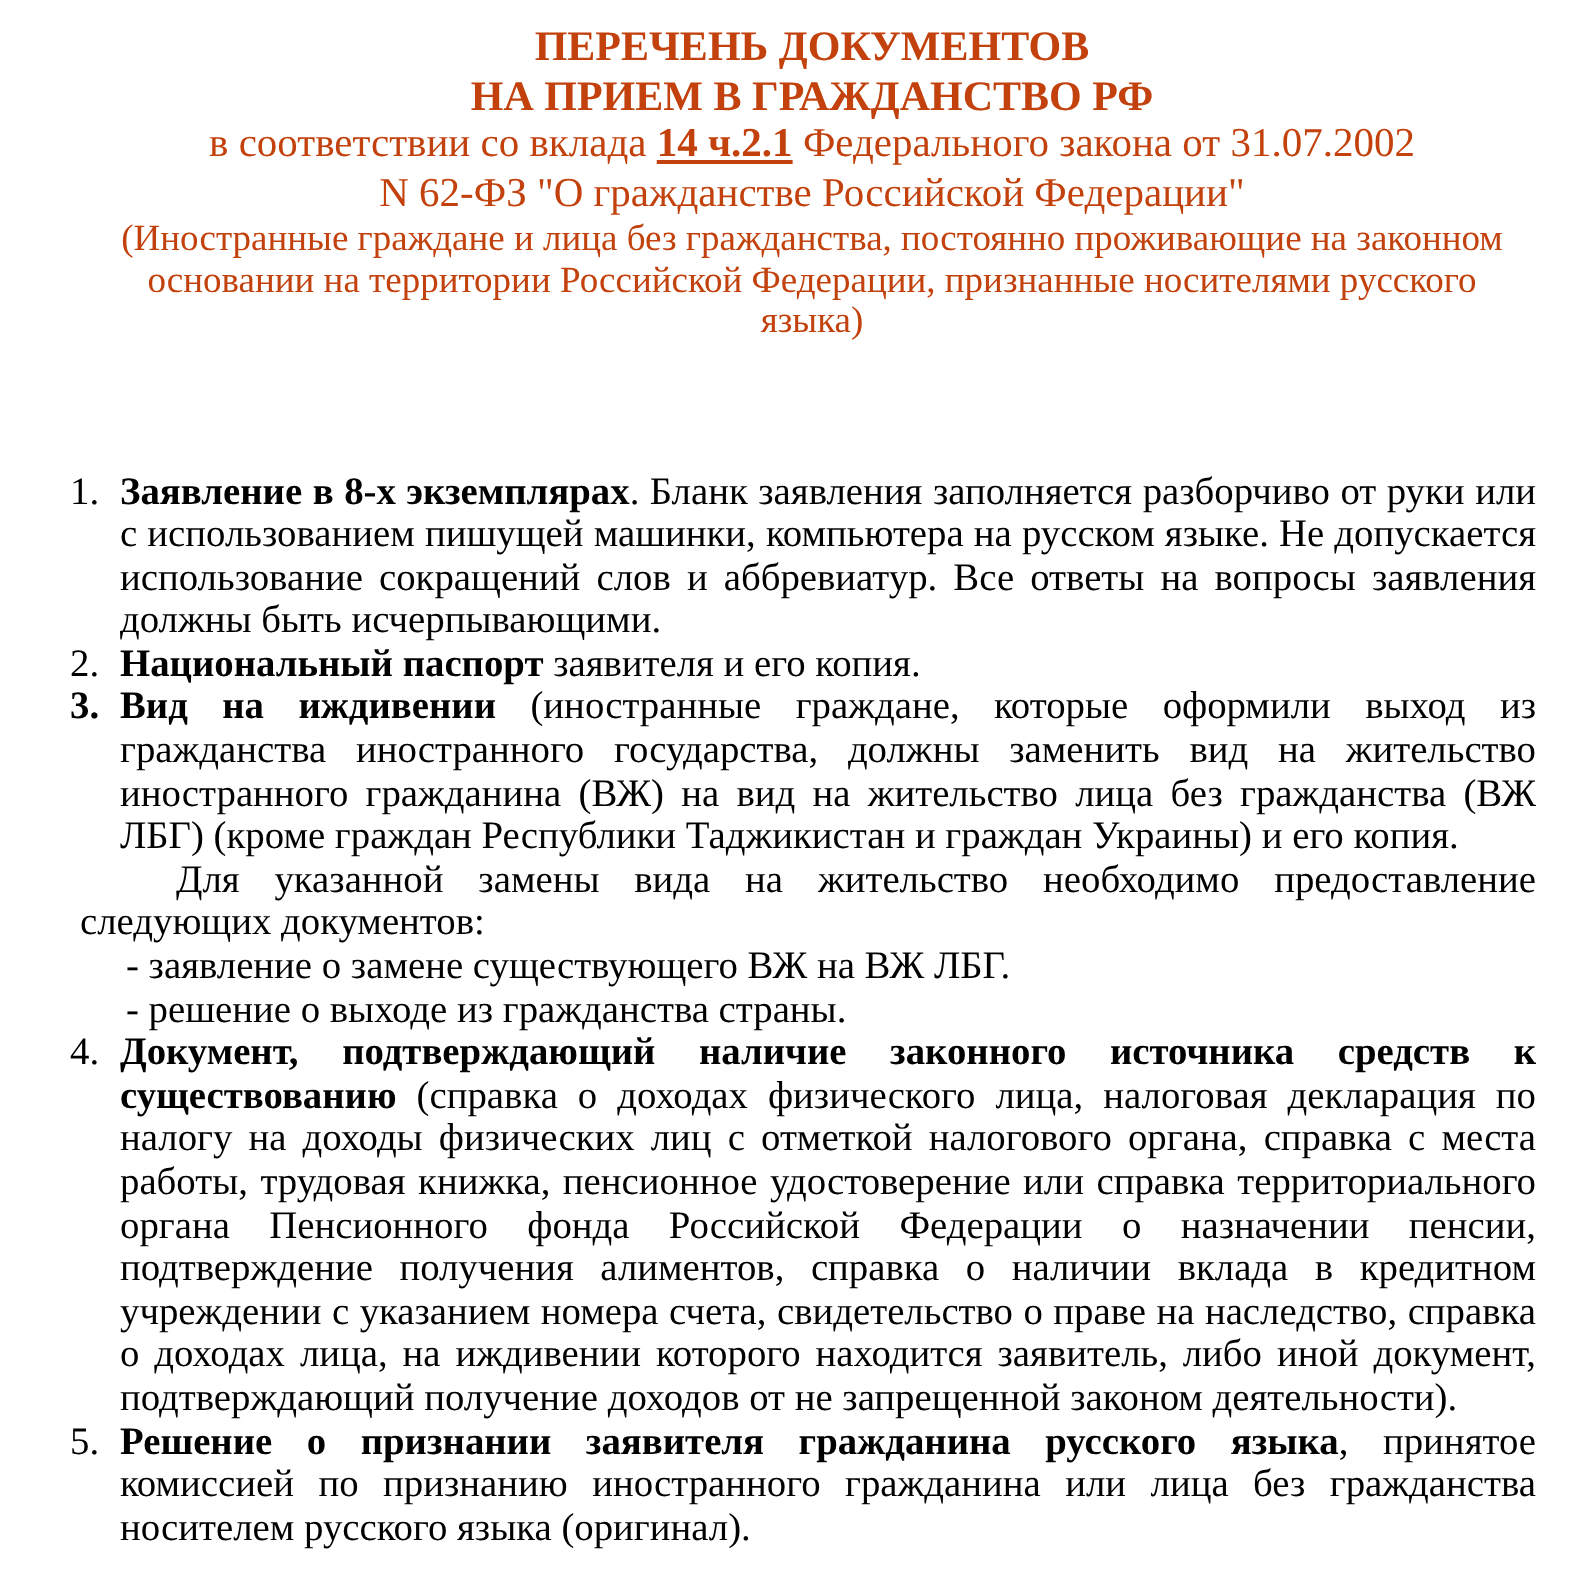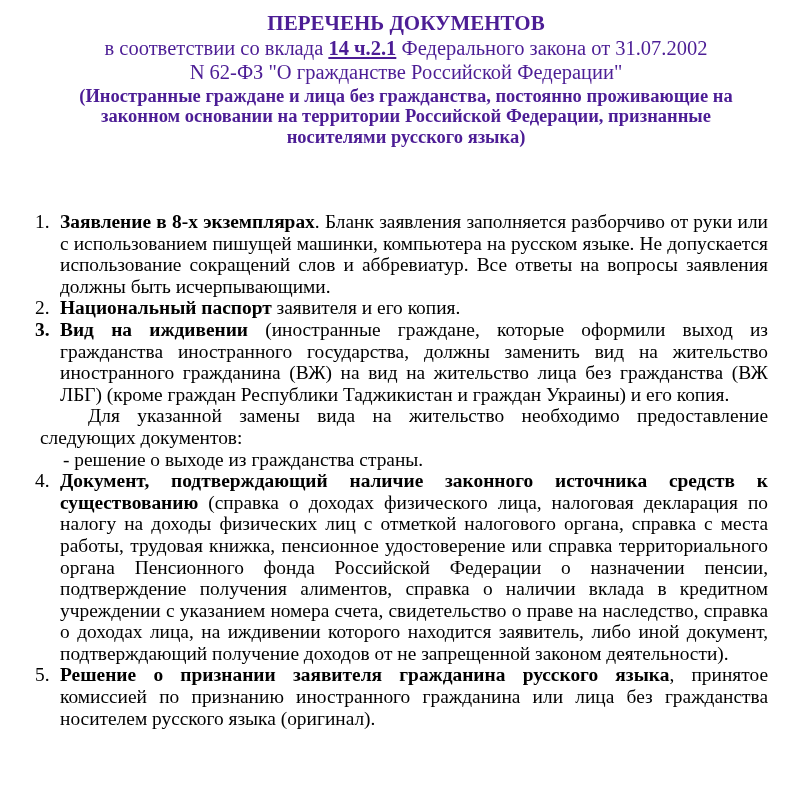--- a/index.html
+++ b/index.html
@@ -12,38 +12,38 @@
     color: #000000;
   }
   .page {
     width: 788px;
     height: 792px;
     padding-top: 11px;
     background: #ffffff;
   }
   .header {
     text-align: center;
-    color: #4c1d95;
+    color: #c2410c;
     padding-left: 24px;
   }
   .title-line {
     font-weight: bold;
     font-size: 21px;
     line-height: 24.5px;
   }
   .subtitle-line {
     font-size: 20.5px;
     line-height: 24.5px;
   }
   .article-ref {
     font-weight: bold;
     text-decoration: underline;
   }
   .note {
-    font-weight: bold;
+    font-weight: normal;
     font-size: 18.5px;
     line-height: 20.5px;
     max-width: 705px;
     margin: 1px auto 0 auto;
   }
   .doc-list {
     margin: 64px 20px 0 60px;
     font-size: 19.4px;
     line-height: 21.6px;
   }
@@ -69,38 +69,40 @@
     text-align: left;
   }
 </style>
 </head>
 <body>
 
 <div class="page">
 
   <div class="header">
     <div class="title-line">ПЕРЕЧЕНЬ ДОКУМЕНТОВ</div>
+    <div class="title-line">НА ПРИЕМ В ГРАЖДАНСТВО РФ</div>
     <div class="subtitle-line"><span>в соответствии со вклада </span><span class="article-ref">14 ч.2.1</span><span> Федерального закона от 31.07.2002</span></div>
     <div class="subtitle-line">N 62-ФЗ "О гражданстве Российской Федерации"</div>
     <div class="note">(Иностранные граждане и лица без гражданства, постоянно проживающие на законном основании на территории Российской Федерации, признанные носителями русского языка)</div>
   </div>
 
   <div class="doc-list">
 
     <div class="item">
       <span class="num">1.</span><span class="lead">Заявление в 8-х экземплярах</span><span>. Бланк заявления заполняется разборчиво от руки или с использованием пишущей машинки, компьютера на русском языке. Не допускается использование сокращений слов и аббревиатур. Все ответы на вопросы заявления должны быть исчерпывающими.</span>
     </div>
 
     <div class="item">
       <span class="num">2.</span><span class="lead">Национальный паспорт</span><span> заявителя и его копия.</span>
     </div>
 
     <div class="item">
       <span class="num bold">3.</span><span class="lead">Вид на иждивении</span><span> (иностранные граждане, которые оформили выход из гражданства иностранного государства, должны заменить вид на жительство иностранного гражданина (ВЖ) на вид на жительство лица без гражданства (ВЖ ЛБГ) (кроме граждан Республики Таджикистан и граждан Украины) и его копия.</span>
       <div class="subpara">Для указанной замены вида на жительство необходимо предоставление следующих документов:</div>
+      <div class="dash-line">- заявление о замене существующего ВЖ на ВЖ ЛБГ.</div>
       <div class="dash-line">- решение о выходе из гражданства страны.</div>
     </div>
 
     <div class="item">
       <span class="num">4.</span><span class="lead">Документ, подтверждающий наличие законного источника средств к существованию</span><span> (справка о доходах физического лица, налоговая декларация по налогу на доходы физических лиц с отметкой налогового органа, справка с места работы, трудовая книжка, пенсионное удостоверение или справка территориального органа Пенсионного фонда Российской Федерации о назначении пенсии, подтверждение получения алиментов, справка о наличии вклада в кредитном учреждении с указанием номера счета, свидетельство о праве на наследство, справка о доходах лица, на иждивении которого находится заявитель, либо иной документ, подтверждающий получение доходов от не запрещенной законом деятельности).</span>
     </div>
 
     <div class="item">
       <span class="num">5.</span><span class="lead">Решение о признании заявителя гражданина русского языка</span><span>, принятое комиссией по признанию иностранного гражданина или лица без гражданства носителем русского языка (оригинал).</span>
     </div>

